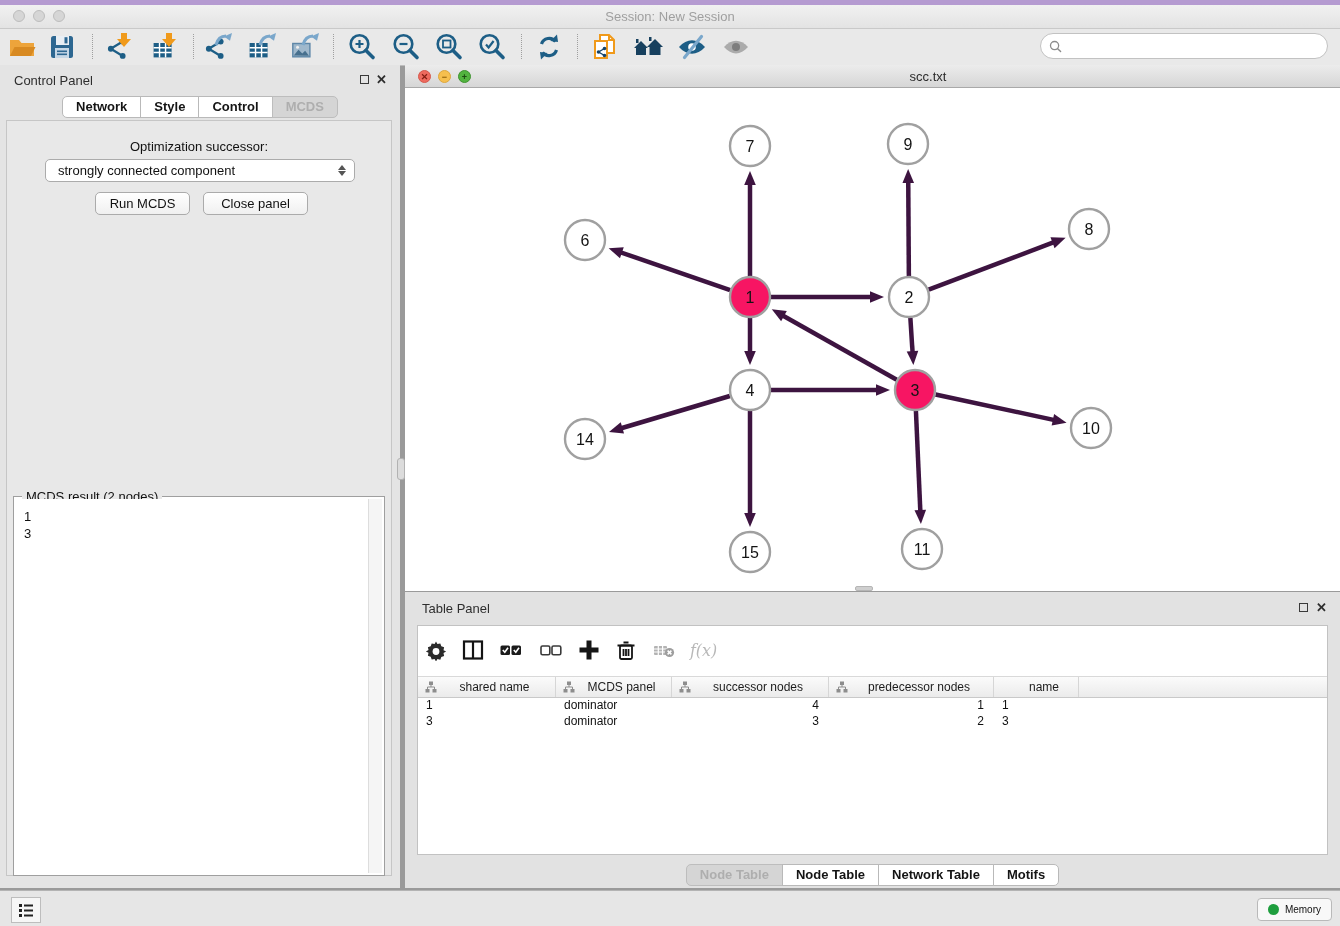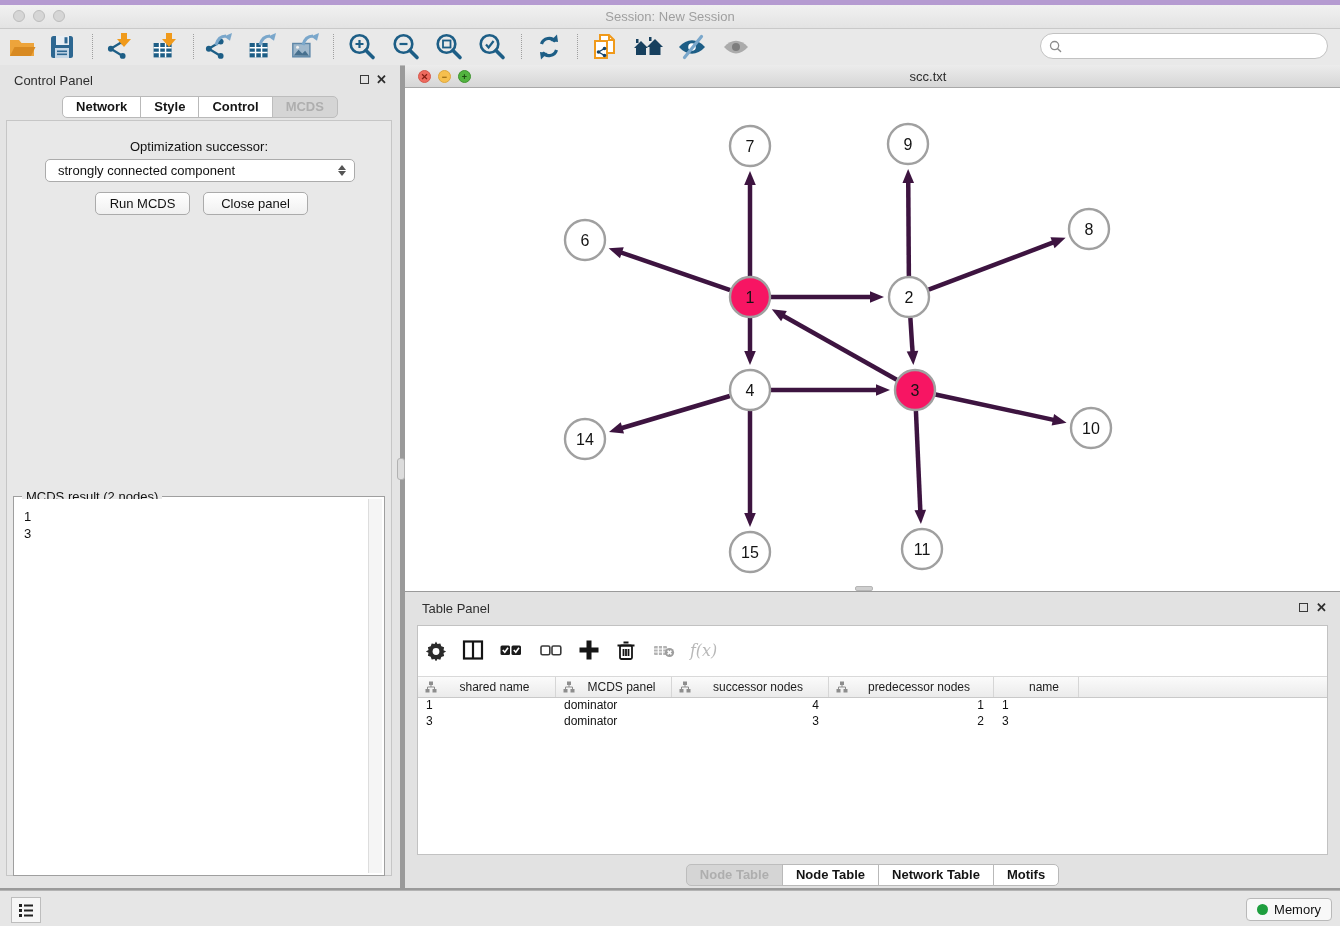--- a/index.html
+++ b/index.html
@@ -110,21 +110,21 @@
   .tp-cell.right{text-align:right;}
   .tp-tabs{position:absolute;top:272px;left:0;width:100%;text-align:center;}
 
   
   .status-bar{position:absolute;left:0;top:890px;width:100%;height:36px;background:#e6e6e6;
        border-top:1px solid #b3b3b3;box-sizing:border-box;}
   .list-btn{position:absolute;left:11px;top:6px;width:28px;height:24px;background:#f6f6f6;
        border:1px solid #bdbdbd;display:flex;align-items:center;justify-content:center;}
   .memory-btn{position:absolute;right:8px;top:7px;height:23px;background:#f8f8f8;
        border:1px solid #b9b9b9;border-radius:4px;display:flex;align-items:center;gap:6px;
-       padding:0 10px;font-size:13px;color:#111;box-sizing:border-box;}
+       padding:0 10px;font-size:10px;color:#111;box-sizing:border-box;}
   .mem-dot{width:11px;height:11px;border-radius:50%;background:#1e9e3e;}
 </style>
 </head>
 <body>
 
 <div class="top-strip"></div>
 <div class="titlebar">
   <div class="traffic-gray">
     <span class="gdot"></span>
     <span class="gdot"></span>

